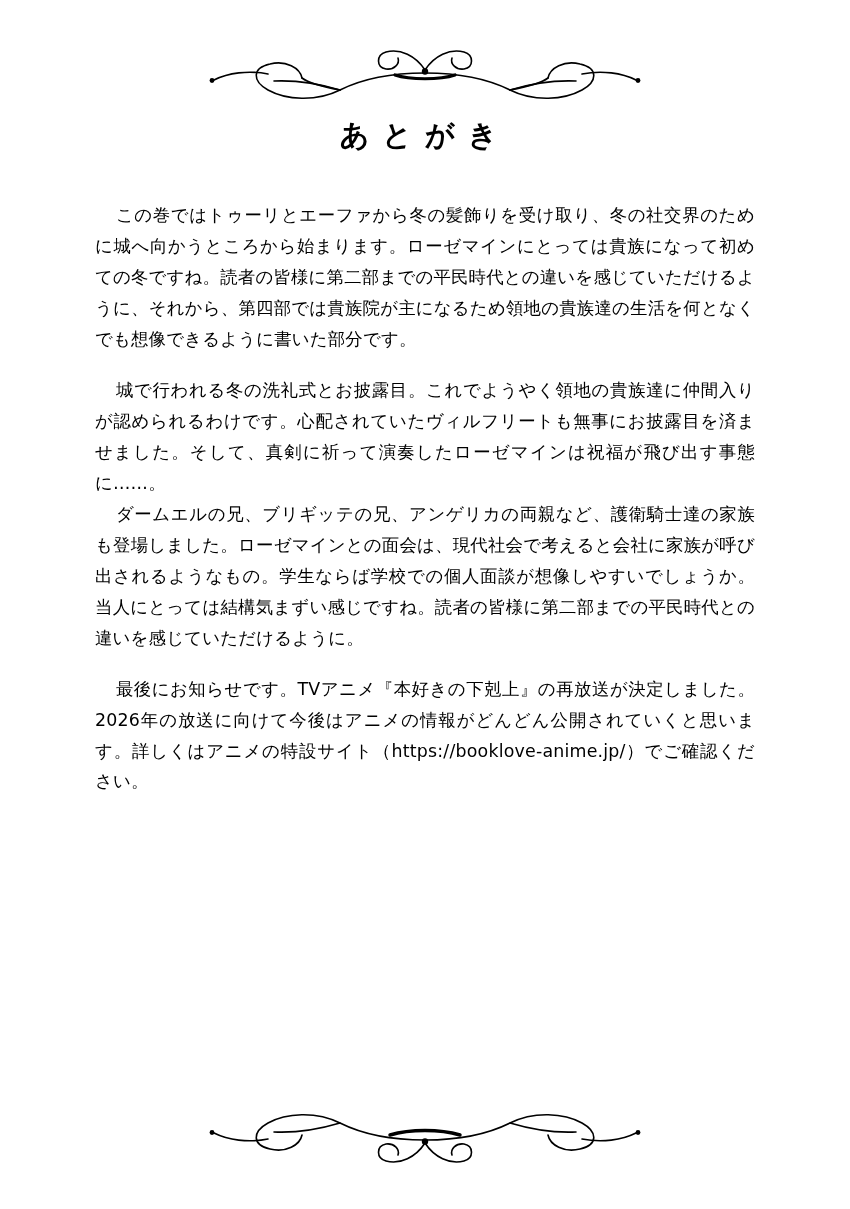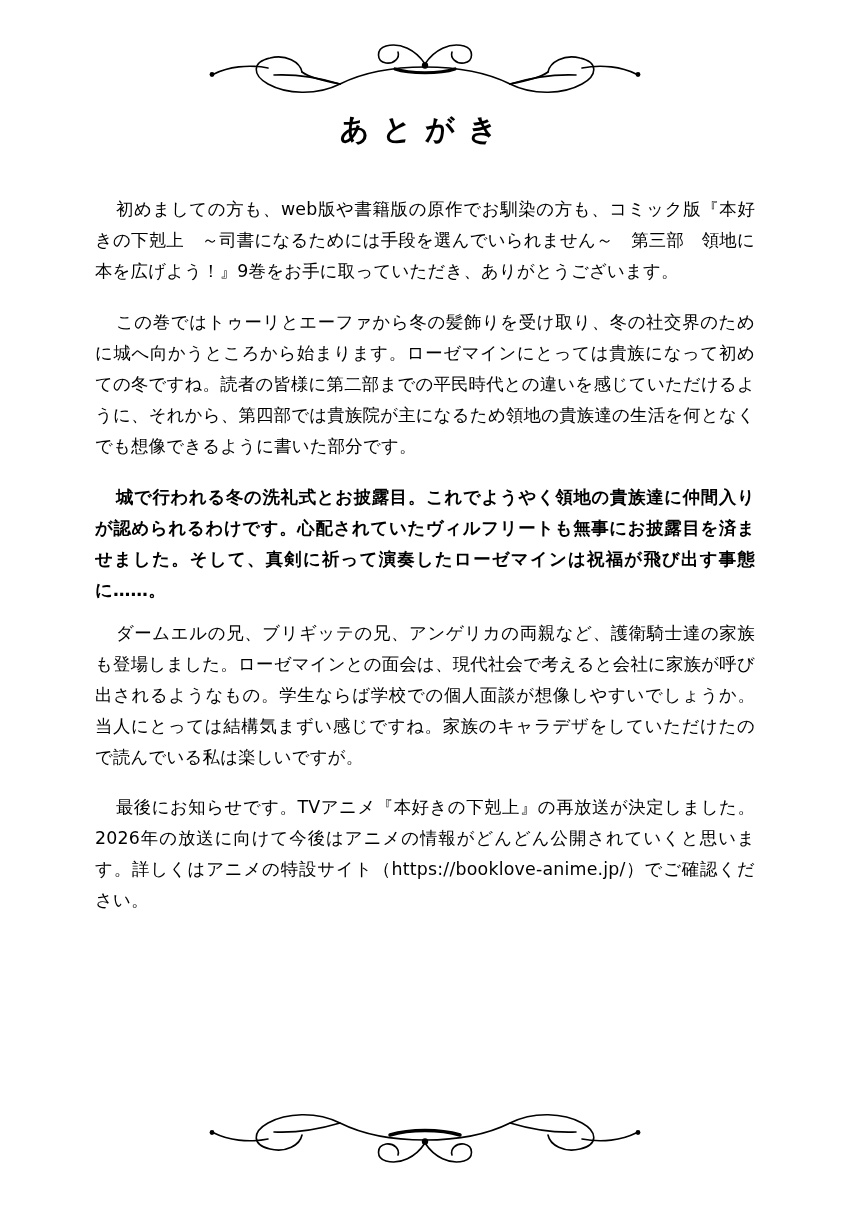--- a/index.html
+++ b/index.html
@@ -12,21 +12,21 @@
     height: 1209px;
     font-family: "Liberation Sans", sans-serif;
     color: #000000;
     position: relative;
     overflow: hidden;
   }
   .page {
     width: 850px;
     height: 1209px;
     box-sizing: border-box;
-    padding: 4px;
+    padding: 10px;
     position: relative;
     background: #fff;
   }
   .ornament-top {
     width: 100%;
     display: flex;
     justify-content: center;
     padding-top: 30px;
   }
   .ornament-bottom {
@@ -57,22 +57,21 @@
     margin: 0 0 20px 0;
     text-align: justify;
     text-justify: inter-ideograph;
     letter-spacing: 0.2px;
     font-family: "DejaVu Sans", "Liberation Sans", sans-serif;
   }
   p.indent {
     text-indent: 1.2em;
   }
   p.tight {
-    margin-bottom: 12px;
-    font-weight: bold;
+    margin-bottom: 0;
   }
 </style>
 </head>
 <body>
 
 <div class="page">
 
   <div class="ornament-top">
     <svg width="470" height="62" viewBox="0 0 470 62">
       <g fill="none" stroke="#000" stroke-width="1.6" stroke-linecap="round">
@@ -94,24 +93,23 @@
       </g>
       <g fill="none" stroke="#000" stroke-width="3.2" stroke-linecap="round">
         <path d="M205 35 C220 40 250 40 265 35"></path>
       </g>
     </svg>
   </div>
 
   <h1 class="title">あとがき</h1>
 
   <div class="content">
-    <p class="para indent">初めましての方も、web版や書籍版の原作でお馴染の方も、コミック版『本好きの下剋上　～司書になるためには手段を選んでいられません～　第三部　領地に本を広げよう！』9巻をお手に取っていただき、ありがとうございます。</p>
     <p class="para indent">この巻ではトゥーリとエーファから冬の髪飾りを受け取り、冬の社交界のために城へ向かうところから始まります。ローゼマインにとっては貴族になって初めての冬ですね。読者の皆様に第二部までの平民時代との違いを感じていただけるように、それから、第四部では貴族院が主になるため領地の貴族達の生活を何となくでも想像できるように書いた部分です。</p>
     <p class="para indent tight">城で行われる冬の洗礼式とお披露目。これでようやく領地の貴族達に仲間入りが認められるわけです。心配されていたヴィルフリートも無事にお披露目を済ませました。そして、真剣に祈って演奏したローゼマインは祝福が飛び出す事態に……。</p>
-    <p class="para indent">ダームエルの兄、ブリギッテの兄、アンゲリカの両親など、護衛騎士達の家族も登場しました。ローゼマインとの面会は、現代社会で考えると会社に家族が呼び出されるようなもの。学生ならば学校での個人面談が想像しやすいでしょうか。当人にとっては結構気まずい感じですね。家族のキャラデザをしていただけたので読んでいる私は楽しいですが。</p>
+    <p class="para indent">ダームエルの兄、ブリギッテの兄、アンゲリカの両親など、護衛騎士達の家族も登場しました。ローゼマインとの面会は、現代社会で考えると会社に家族が呼び出されるようなもの。学生ならば学校での個人面談が想像しやすいでしょうか。当人にとっては結構気まずい感じですね。読者の皆様に第二部までの平民時代との違いを感じていただけるように。</p>
     <p class="para indent">最後にお知らせです。TVアニメ『本好きの下剋上』の再放送が決定しました。2026年の放送に向けて今後はアニメの情報がどんどん公開されていくと思います。詳しくはアニメの特設サイト（https://booklove-anime.jp/）でご確認ください。</p>
   </div>
 
   <div class="ornament-bottom">
     <svg width="470" height="60" viewBox="0 0 470 60">
       <g fill="none" stroke="#000" stroke-width="1.6" stroke-linecap="round">
         <path d="M235 30 C226 44 210 52 196 48 C186 45 186 33 196 31 C204 30 210 36 208 42"></path>
         <path d="M235 30 C244 44 260 52 274 48 C284 45 284 33 274 31 C266 30 260 36 262 42"></path>
         <path d="M235 27 C200 27 170 20 150 10 C126 -2 96 0 78 10 C62 19 62 32 80 36 C96 40 110 32 112 22"></path>
         <path d="M235 27 C270 27 300 20 320 10 C344 -2 374 0 392 10 C408 19 408 32 390 36 C374 40 360 32 358 22"></path>

